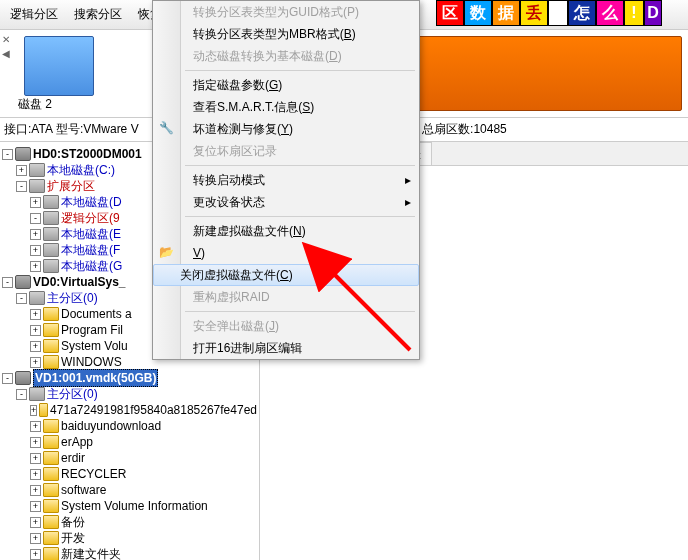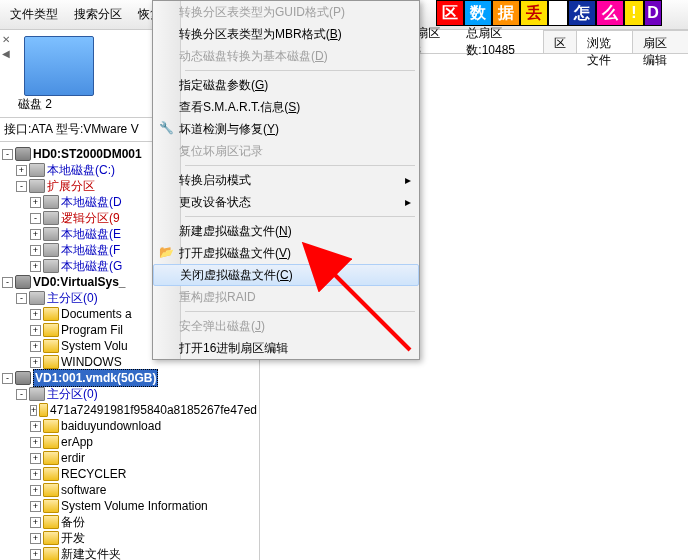--- a/index.html
+++ b/index.html
@@ -15,47 +15,47 @@
 .tree{padding:4px 2px;overflow:auto;height:calc(100% - 112px);font-family:"SimSun",monospace;font-size:12px;line-height:16px;white-space:nowrap}
 .tn{display:flex;align-items:center;height:16px;cursor:default}
 .exp{width:11px;height:11px;border:1px solid #888;display:inline-flex;align-items:center;justify-content:center;font-size:9px;margin-right:2px;background:#fff;line-height:9px}
 .ic{width:16px;height:14px;display:inline-block;margin-right:2px;position:relative}
 .ic-hdd{background:linear-gradient(#b0b0b0,#808080);border:1px solid #555;border-radius:2px}
 .ic-drv{background:linear-gradient(#d0d0d0,#a0a0a0);border:1px solid #777;border-radius:1px}
 .ic-fld{background:linear-gradient(#ffe9a0,#f0c020);border:1px solid #c09000;border-radius:1px}
 .sel{background:#ccddff;border:1px dotted #000;display:inline-block;padding:0 1px}
 .red{color:#c00000}
 .blue{color:#0000c0}
-.right-pane{flex:1;display:flex;flex-direction:row;position:relative}
+.right-pane{flex:1;display:flex;flex-direction:column;position:relative}
 .part-strip{height:88px;background:#fff;border-bottom:1px solid #ccc;display:flex;padding:6px}
 .part-block{flex:1;background:linear-gradient(#ff7b00,#e06000);border:1px solid #a04000;border-radius:2px;color:#fff;padding:6px;font-weight:bold;font-size:11px}
 .stat-row{height:24px;border-bottom:1px solid #ccc;display:flex;align-items:center;padding:0 6px;gap:10px;font-size:11px}
 .tabs{height:24px;display:flex;border-bottom:1px solid #ccc;background:#f0f0f0}
 .tab{padding:4px 10px;border:1px solid #ccc;border-bottom:none;margin-right:-1px;background:#f6f6f6;cursor:pointer}
 .tab.active{background:#fff}
 .cols{height:22px;display:flex;border-bottom:1px solid #ccc;background:linear-gradient(#fdfdfd,#efefef)}
 .col{padding:3px 8px;border-right:1px solid #ddd}
 .ctx-menu{position:absolute;left:152px;top:0;width:268px;background:#f2f2f2;border:1px solid #979797;box-shadow:2px 2px 6px rgba(0,0,0,0.3);z-index:100}
 .ctx-gutter{position:absolute;left:0;top:0;bottom:0;width:28px;background:linear-gradient(to right,#f6f6f6,#e8e8e8);border-right:1px solid #d0d0d0}
-.mi{position:relative;height:22px;display:flex;align-items:center;padding-left:26px;padding-right:10px;cursor:default}
+.mi{position:relative;height:22px;display:flex;align-items:center;padding-left:40px;padding-right:10px;cursor:default}
 .mi.disabled{color:#a0a0a0}
 .mi.hover{background:linear-gradient(#e8f0fb,#cfe4fb);border:1px solid #aecff7;border-radius:2px;padding-left:26px}
 .mi .hk{text-decoration:underline}
 .sep{height:1px;background:#d0d0d0;margin:3px 4px 3px 32px}
 .mi .arr{position:absolute;right:8px}
 .mi-icon{position:absolute;left:6px;width:16px;height:16px}
 .arrow-svg{position:absolute;left:290px;top:230px;z-index:200;pointer-events:none}
 .colorbar{position:absolute;top:0;left:436px;height:26px;display:flex;z-index:50}
 .cb{height:26px;display:flex;align-items:center;justify-content:center;color:#fff;font-size:16px;font-weight:bold;border:1px solid #000}
 </style>
 </head>
 <body>
 
 <div class="toolbar">
-  <span class="tb-btn">文件类型</span>
+  <span class="tb-btn">逻辑分区</span>
   <span class="tb-btn">搜索分区</span>
   <span class="tb-btn">恢复文</span>
 </div>
 
 <div class="colorbar">
   <div class="cb" style="background:#ff0000;width:28px">区</div>
   <div class="cb" style="background:#00a0ff;width:28px">数</div>
   <div class="cb" style="background:#ff9000;width:28px">据</div>
   <div class="cb" style="background:#ffe000;width:28px;color:#c00000">丢</div>
   <div class="cb" style="background:#fff;width:20px"></div>
@@ -278,21 +278,20 @@
       <span class="arr">▸</span>
     </div>
   <div class="sep"></div>
   <div class="mi">
       <span>新建虚拟磁盘文件(</span>
       <span class="hk">N</span>
       <span>)</span>
     </div>
   <div class="mi">
       <span class="mi-icon">📂</span>
-      <span>打开虚拟磁盘文件(</span>
       <span class="hk">V</span>
       <span>)</span>
     </div>
   <div class="mi hover">
       <span>关闭虚拟磁盘文件(</span>
       <span class="hk">C</span>
       <span>)</span>
     </div>
   <div class="mi disabled">
       <span>重构虚拟RAID</span>

